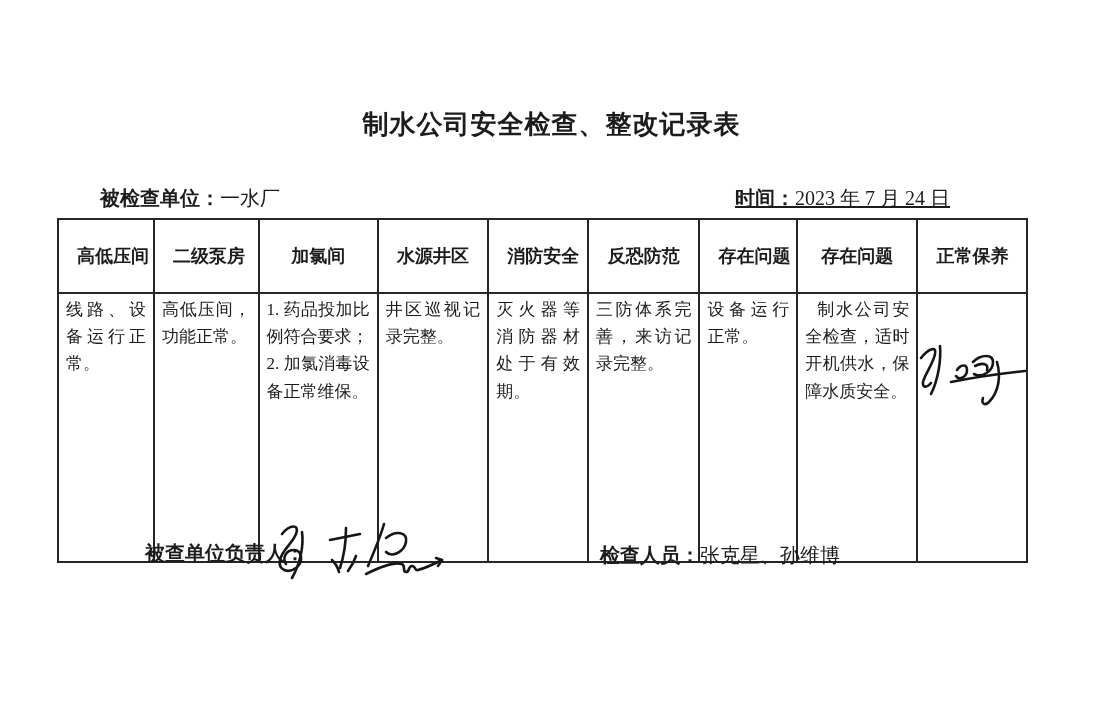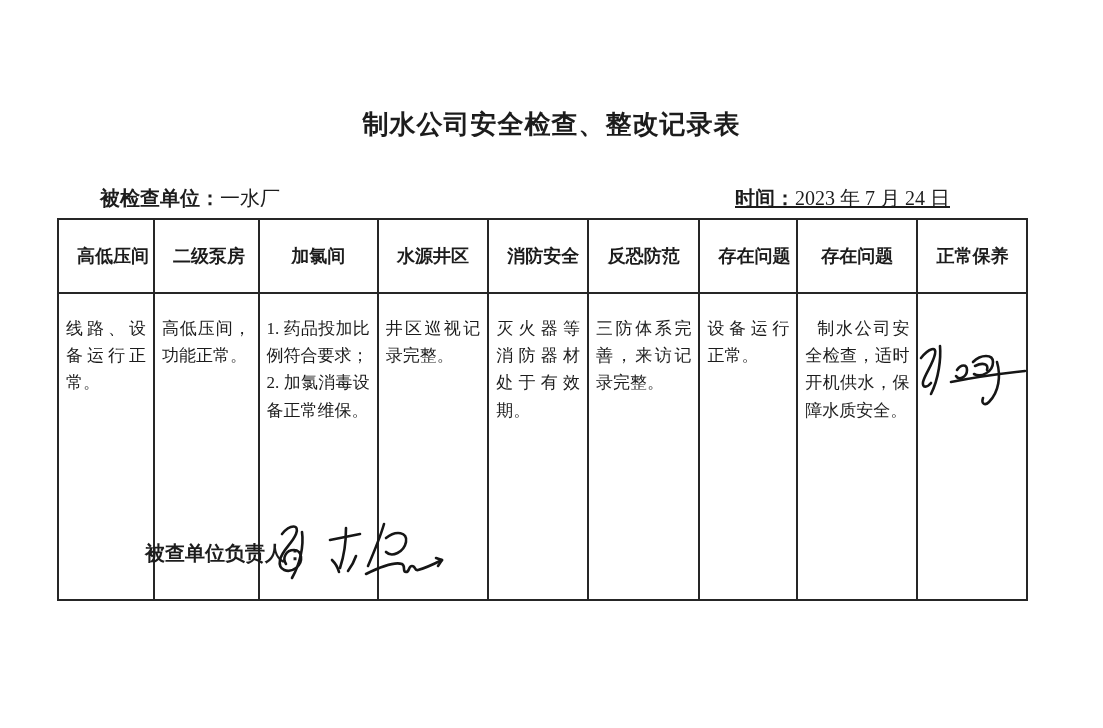--- a/index.html
+++ b/index.html
@@ -43,21 +43,21 @@
   table.record {
     position: absolute;
     left: 57px;
     top: 218px;
     width: 971px;
     border-collapse: collapse;
     table-layout: fixed;
   }
   table.record th, table.record td {
     border: 2px solid #262626;
-    padding: 21px 7px;
+    padding: 2px 7px;
     font-family: "Liberation Serif", "DejaVu Serif", serif;
   }
   table.record th {
     height: 36px;
     font-size: 18px;
     font-weight: bold;
     vertical-align: middle;
     white-space: nowrap;
     padding: 18px;
     margin-left: 35px;
@@ -182,14 +182,17 @@
       <path d="M78,12 C78,26 76,40 72,52"></path>
       <path d="M64,44 C68,48 70,52 71,56"></path>
       <path d="M88,40 C86,46 83,51 80,55"></path>
       <path d="M116,8 C112,22 106,36 100,50"></path>
       <path d="M118,22 C128,14 140,16 138,26 C136,36 124,42 118,36"></path>
       <path d="M98,58 C114,50 128,46 134,48 C138,50 134,56 138,56 C142,56 140,50 144,50 C148,50 146,55 150,54 C158,52 166,48 174,44"></path>
       <path d="M168,42 L174,44 L170,50"></path>
     </svg>
   </div>
 
+  <div class="footer-right">
+    <span class="label-bold">检查人员：</span><span class="value-normal">张克星、孙维博</span>
+  </div>
 
 </div>
 
 </body></html>

